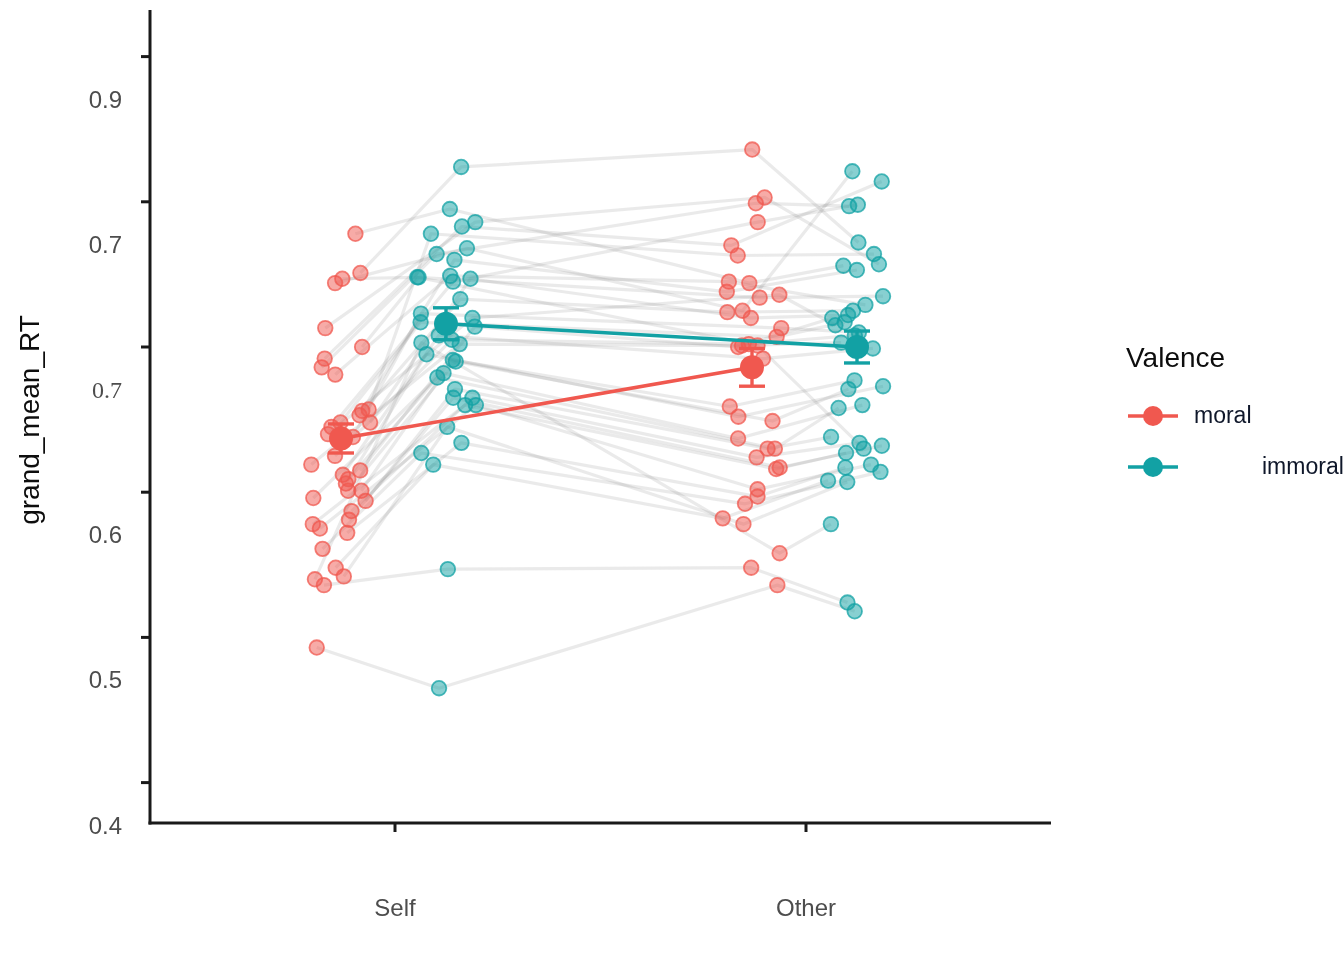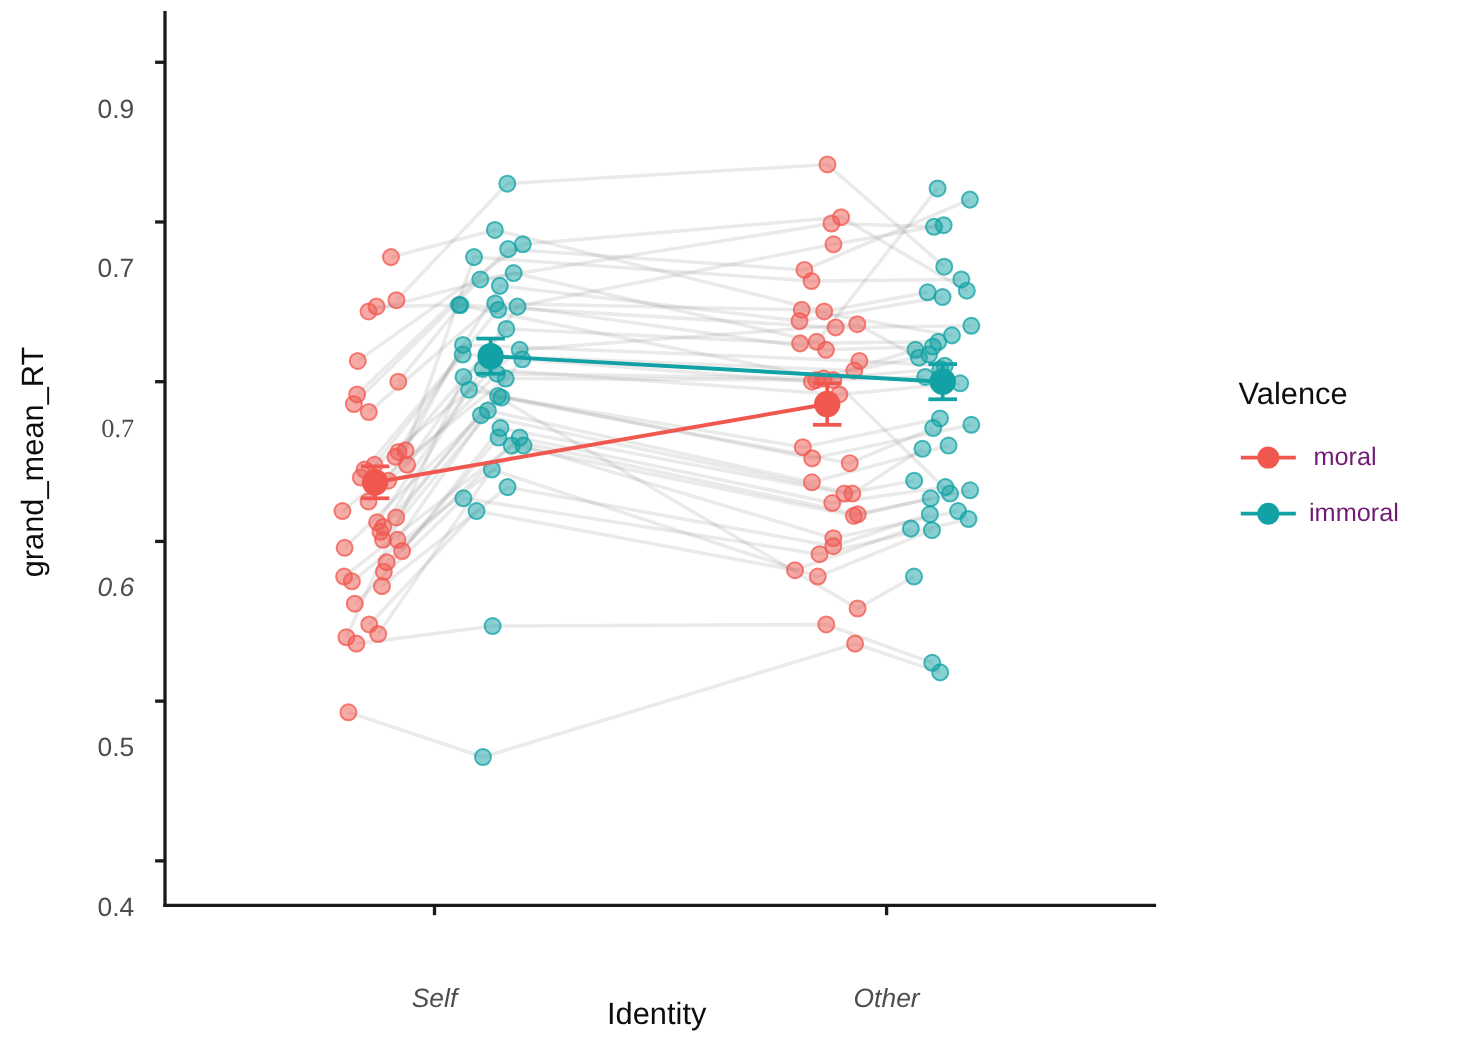--- a/index.html
+++ b/index.html
@@ -3,27 +3,27 @@
 <meta charset="utf-8">
 <style>
   html,body{margin:0;padding:0;background:#ffffff;}
   body{width:1344px;height:960px;position:relative;overflow:hidden;
        font-family:"Liberation Sans","DejaVu Sans",sans-serif;}
   .fig{position:absolute;inset:0;}
   svg{position:absolute;left:0;top:0;}
   .txt{position:absolute;color:#1a1a1a;}
   .tick-label{color:#4d4d4d;font-size:24px;line-height:30px;margin-top:43px;}
   .ytick{width:70px;text-align:right;}
-  .xtick{width:140px;text-align:center;font-style:italic;}
+  .xtick{width:140px;text-align:center;}
   .axis-title{font-size:28px;color:#0d0d0d;}
   .y-title{width:340px;height:34px;text-align:center;line-height:34px;
            transform:rotate(-90deg);}
   .x-title{width:300px;text-align:center;}
   .legend-title{font-size:28px;color:#0d0d0d;}
-  .legend-label{font-size:23px;line-height:27px;color:#701a75;}
+  .legend-label{font-size:23px;line-height:27px;color:#0f172a;}
 </style>
 </head>
 <body>
 
 <div class="fig">
 
   <svg id="plot-canvas" width="1344" height="960" viewBox="0 0 1344 960">
       <polyline points="355.4050894519205,233.74399999999991 449.8637076601299,209.0599999999999 749.2849556499568,283.11199999999997 843.3440442325373,265.68799999999993" fill="none" stroke="#808080" stroke-opacity="0.17" stroke-width="3.2" stroke-linejoin="round"></polyline>
       <polyline points="360.40692263568053,272.9479999999999 461.17053649324225,166.952 752.2253534168267,149.528 858.4062816457499,242.4559999999999" fill="none" stroke="#808080" stroke-opacity="0.17" stroke-width="3.2" stroke-linejoin="round"></polyline>
       <polyline points="342.30662230709277,278.756 417.1937058471085,277.304 757.5403791218123,345.548 863.6670638334472,448.63999999999993" fill="none" stroke="#808080" stroke-opacity="0.17" stroke-width="3.2" stroke-linejoin="round"></polyline>
@@ -244,27 +244,26 @@
       <line x1="806" y1="823" x2="806" y2="832" stroke="#1a1a1a" stroke-width="3"></line>
       <line x1="1128" y1="416" x2="1178" y2="416" stroke="#F0584F" stroke-width="3.4"></line>
       <circle cx="1153" cy="416" r="10" fill="#F0584F"></circle>
       <line x1="1128" y1="467" x2="1178" y2="467" stroke="#12A1A4" stroke-width="3.4"></line>
       <circle cx="1153" cy="467" r="10" fill="#12A1A4"></circle>
     </svg>
 
   <div class="txt tick-label ytick" style="left:52px;top:42px;">0.9</div>
   <div class="txt tick-label ytick" style="left:52px;top:187px;">0.7</div>
   <div class="txt tick-label ytick" style="left:52px;top:332px;font-family:Liberation Serif, serif;">0.7</div>
-  <div class="txt tick-label ytick" style="left:52px;top:477px;font-style:italic;">0.6</div>
+  <div class="txt tick-label ytick" style="left:52px;top:477px;">0.6</div>
   <div class="txt tick-label ytick" style="left:52px;top:622px;">0.5</div>
   <div class="txt tick-label ytick" style="left:52px;top:768px;">0.4</div>
 
   <div class="txt tick-label xtick" style="left:325px;top:850px;">Self</div>
   <div class="txt tick-label xtick" style="left:736px;top:850px;">Other</div>
 
   <div class="txt axis-title y-title" style="left:-140px;top:403px;">grand_mean_RT</div>
-  <div class="txt axis-title x-title" style="left:447px;top:906px;">Identity</div>
 
   <div class="txt legend-title" style="left:1126px;top:342px;">Valence</div>
   <div class="txt legend-label" style="left:1194px;top:402px;">moral</div>
-  <div class="txt legend-label" style="left:1190px;top:453px;">immoral</div>
+  <div class="txt legend-label" style="left:1262px;top:453px;">immoral</div>
 
 </div>
 
 </body></html>

